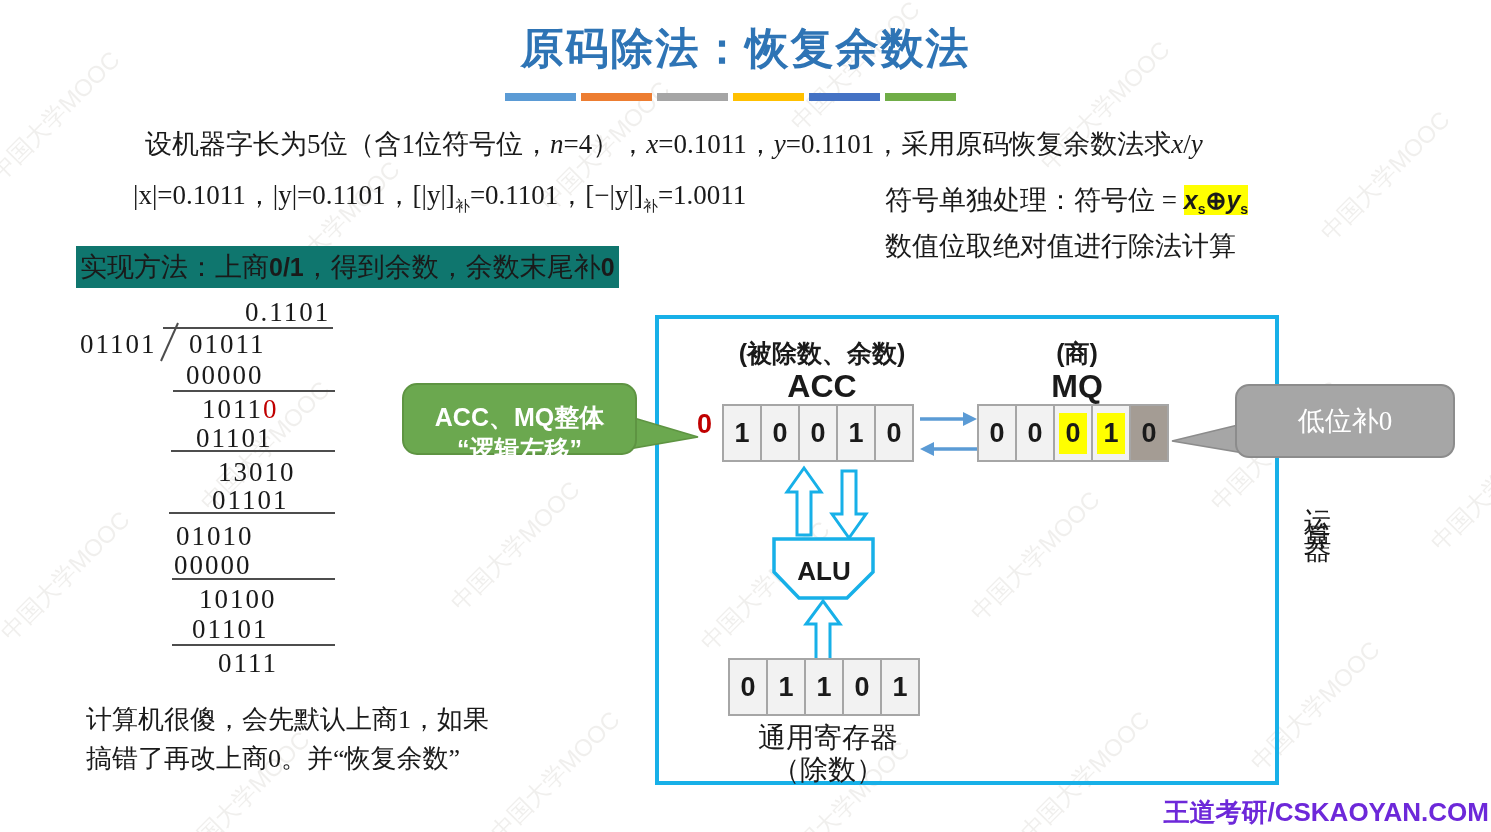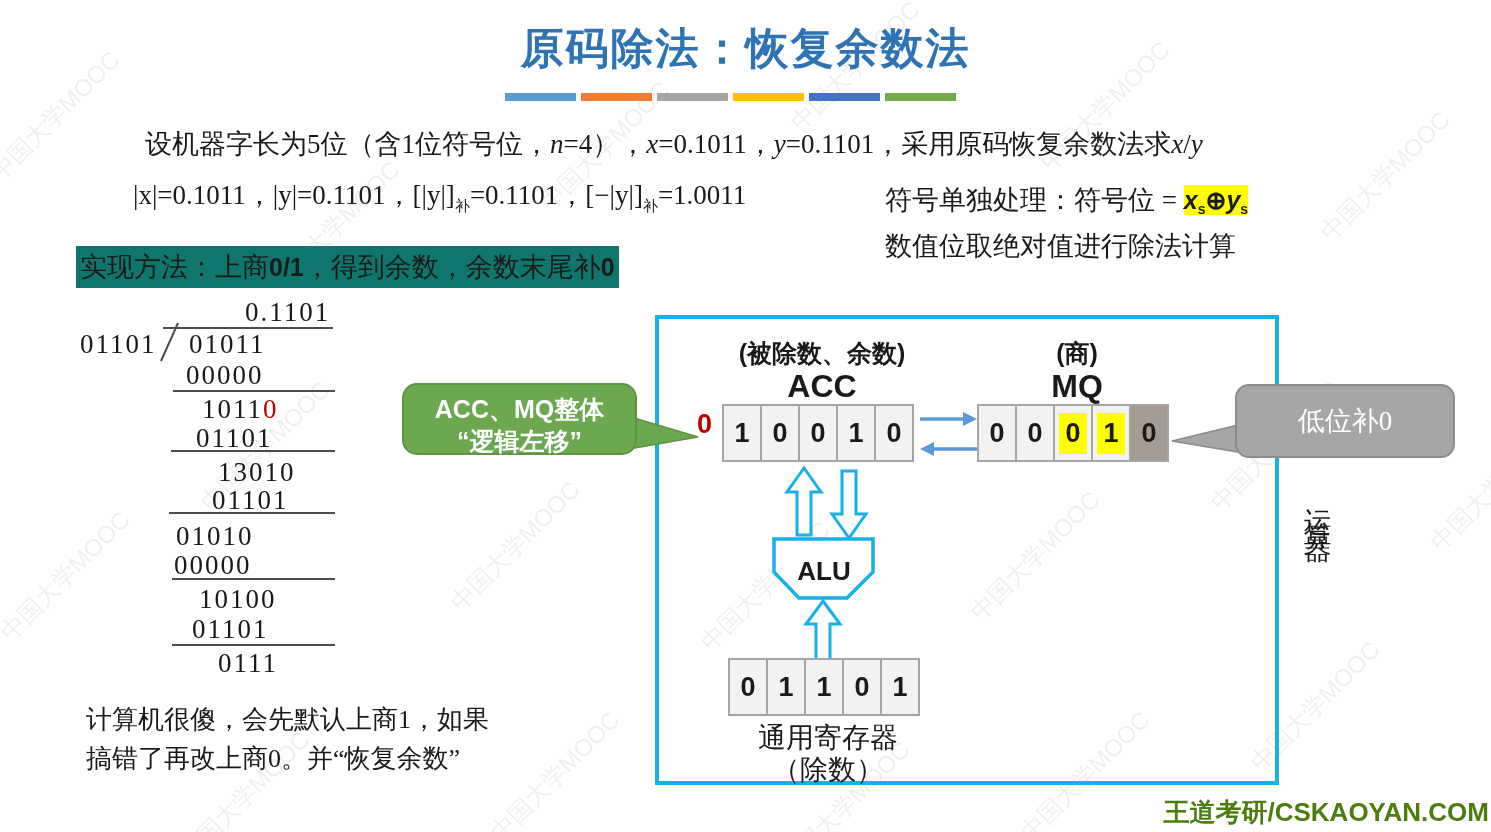--- a/index.html
+++ b/index.html
@@ -28,42 +28,42 @@
   
   .division{left:70px;top:295px;width:300px;height:390px;font-size:27px;letter-spacing:2px;}
   .drow{position:absolute;white-space:nowrap;}
   .drule{position:absolute;border-top:2px solid #4d4d4d;height:0;}
   .red{color:#C00000;}
   
   .bigbox{left:655px;top:315px;width:624px;height:470px;border:4px solid #17B0E8;box-sizing:border-box;}
   
   .bubble-green{left:402px;top:383px;width:235px;height:72px;background:#6BA84F;border:2px solid #5E9442;
     border-radius:15px;color:#fff;font-family:"Liberation Sans",sans-serif;font-weight:bold;font-size:25px;
-    text-align:center;line-height:32px;padding-top:8px;box-sizing:border-box;z-index:5;}
+    text-align:center;line-height:32px;padding-top:16px;box-sizing:border-box;z-index:5;}
   .bubble-gray{left:1235px;top:384px;width:220px;height:74px;background:#A6A6A6;border:2.5px solid #8C8C8C;
     border-radius:14px;color:#fff;font-size:27px;text-align:center;line-height:70px;box-sizing:border-box;z-index:5;}
   .tail{z-index:4;}
   
   .reg{display:flex;z-index:3;}
   .cell{width:40px;height:58px;border:2px solid #A6A6A6;background:#F2F2F2;box-sizing:border-box;
         margin-left:-2px;display:flex;align-items:center;justify-content:center;
         font-family:"Liberation Sans",sans-serif;font-weight:bold;font-size:27px;color:#1a1a1a;}
   .cell:first-child{margin-left:0;}
   .cell.dark{background:#A49C94;}
   .band{background:#FFFF00;padding:5px 6px;}
   .outbit{left:697px;top:409px;font-family:"Liberation Sans",sans-serif;font-weight:bold;
           font-size:27px;color:#C00000;}
   .cap{font-family:"Liberation Sans",sans-serif;font-weight:600;font-size:25px;text-align:center;}
   .regname{font-family:"Liberation Sans",sans-serif;font-weight:bold;font-size:32px;text-align:center;}
   .serif-label{font-size:28px;text-align:center;}
   .vlabel{left:1298px;top:486px;writing-mode:vertical-rl;font-size:28px;letter-spacing:14px;}
   
   .footnote{left:86px;top:700px;font-size:26px;line-height:39px;white-space:nowrap;}
   .branding{right:2px;top:795px;font-family:"Liberation Sans",sans-serif;font-weight:bold;
-            font-size:26px;color:#4d7c0f;white-space:nowrap;}
+            font-size:26px;color:#6d28d9;white-space:nowrap;}
   i{font-family:"Liberation Serif",serif;}
 </style>
 </head>
 <body>
 
 <div class="stage">
 
   <span class="wm" style="left:-30px;top:100px">中国大学MOOC</span>
   <span class="wm" style="left:250px;top:210px">中国大学MOOC</span>
   <span class="wm" style="left:520px;top:130px">中国大学MOOC</span>

